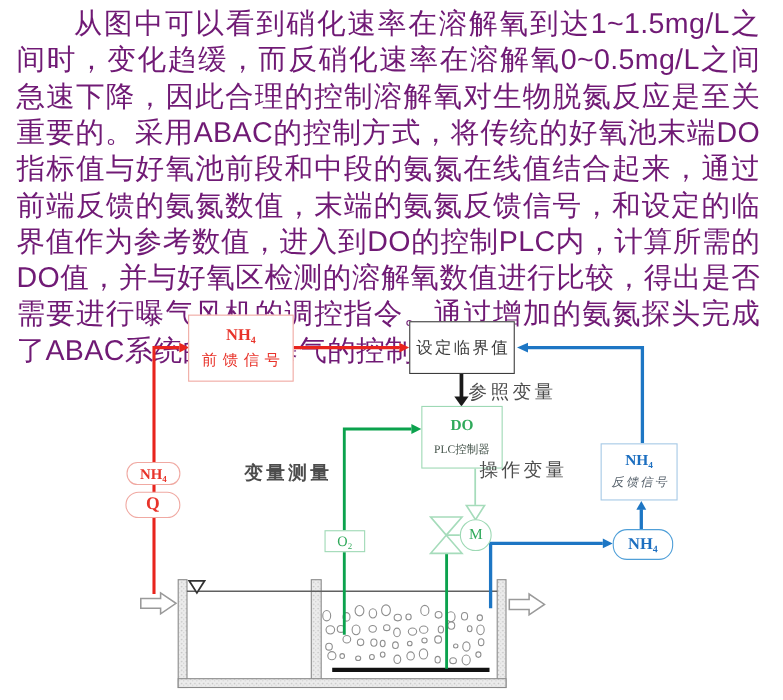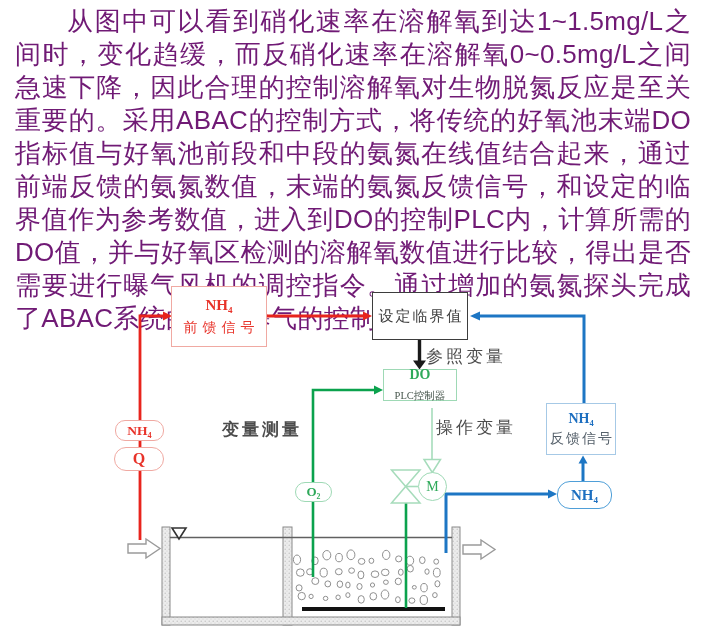--- a/index.html
+++ b/index.html
@@ -19,34 +19,34 @@
   .dlabel{position:absolute;color:#4c4c4c;font-size:17px;letter-spacing:3px;
         font-family:"Liberation Serif",serif;white-space:nowrap;}
   
   .box-ff{left:171px;top:286px;width:96px;height:61px;border:1.5px solid #f0a9a2;}
   .box-ff .t{color:#e8332a;font-size:15px;font-weight:bold;}
   .box-ff .l{color:#e8332a;font-size:14px;letter-spacing:5px;margin-top:5px;text-indent:5px;text-align:center;}
   
   .box-th{left:372px;top:292px;width:96px;height:48px;border:1.6px solid #3d3d3d;}
   .box-th .l{color:#3d3d3d;font-size:15px;letter-spacing:2px;text-indent:2px;}
   
-  .box-do{left:383px;top:369px;width:74px;height:32px;border:1.4px solid #9ed9b5;}
+  .box-do{left:383px;top:369px;width:74px;height:57px;border:1.4px solid #9ed9b5;}
   .box-do .t{color:#2fa95a;font-size:14px;font-weight:bold;}
   .box-do .l{color:#47564d;font-size:10.5px;margin-top:6px;}
   
   .box-fb{left:546px;top:403px;width:70px;height:52px;border:1.4px solid #a6c9e6;}
   .box-fb .t{color:#1d6fc0;font-size:14px;font-weight:bold;}
-  .box-fb .l{color:#56616b;font-size:14px;letter-spacing:2px;margin-top:3px;text-indent:2px;}
+  .box-fb .l{color:#56616b;font-size:11px;letter-spacing:2px;margin-top:3px;text-indent:2px;font-style:italic;}
   
   .pill-nh4in{left:115px;top:420px;width:49px;height:21px;border:1.4px solid #f0a9a2;
               border-radius:10px;color:#e8332a;font-size:13.5px;font-weight:bold;}
   .pill-q{left:114px;top:447px;width:50px;height:24px;border:1.4px solid #f0a9a2;
               border-radius:12px;color:#e8332a;font-size:16px;font-weight:bold;}
   .pill-o2{left:295px;top:482px;width:37px;height:20px;border:1.4px solid #9ed9b5;
-              border-radius:10px;color:#2fa95a;font-size:13px;font-weight:bold;}
+              border-radius:0;color:#2fa95a;font-size:13px;font-weight:normal;}
   .pill-nh4out{left:557px;top:481px;width:55px;height:28px;border:1.5px solid #4f9fd8;
               border-radius:13px;color:#1d6fc0;font-size:15px;font-weight:bold;}
   .pill-m{left:418px;top:472px;width:29px;height:29px;border:1.5px solid #9ed9b5;
               border-radius:50%;color:#2fa95a;font-size:14px;}
   .lbl-measured{left:222px;top:418px;font-weight:bold;}
   .lbl-reference{left:426px;top:345px;}
   .lbl-manipulated{left:436px;top:416px;}
 </style>
 </head>
 <body>

